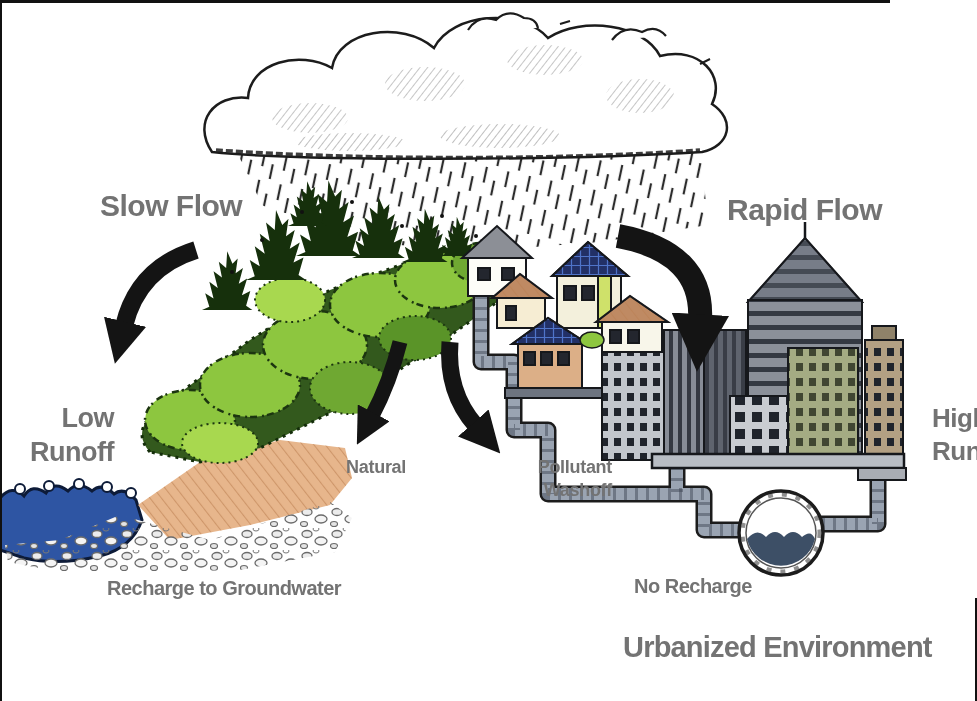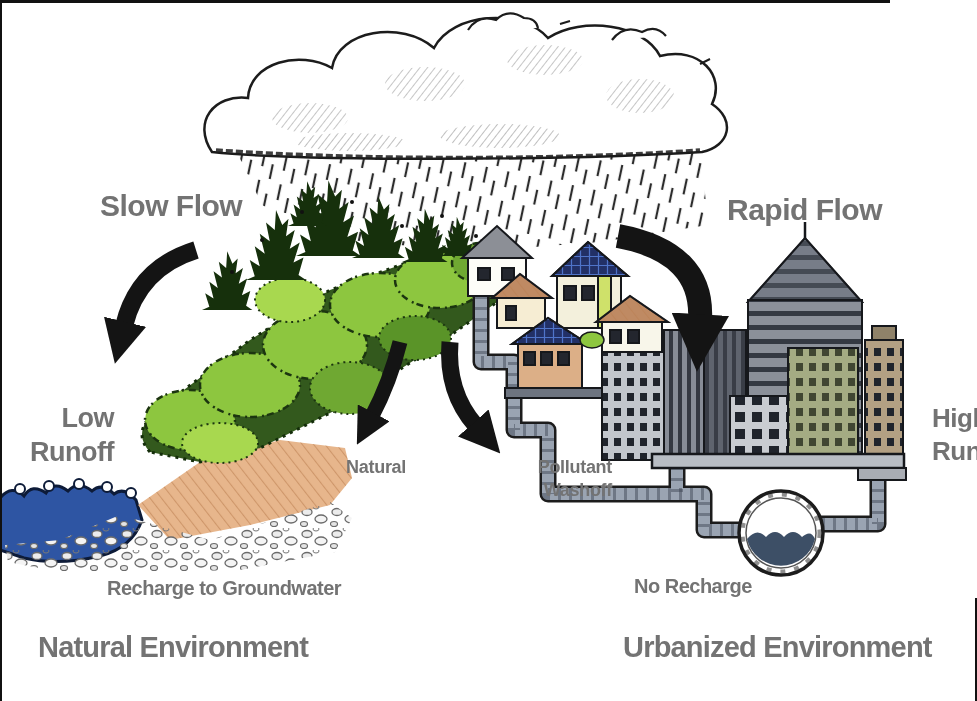--- a/index.html
+++ b/index.html
@@ -238,16 +238,15 @@
 </div>
 
 <div class="lbl center" id="pollutant-washoff">
   <div>Pollutant</div>
   <div>Washoff</div>
 </div>
 
 <div class="lbl" id="recharge-gw">Recharge to Groundwater</div>
 <div class="lbl" id="no-recharge">No Recharge</div>
 
-<div class="lbl" id="natural-caption">Natural Environment</div>
 <div class="lbl" id="urban-caption">Urbanized Environment</div>
 
 </div>
 
 </body></html>

